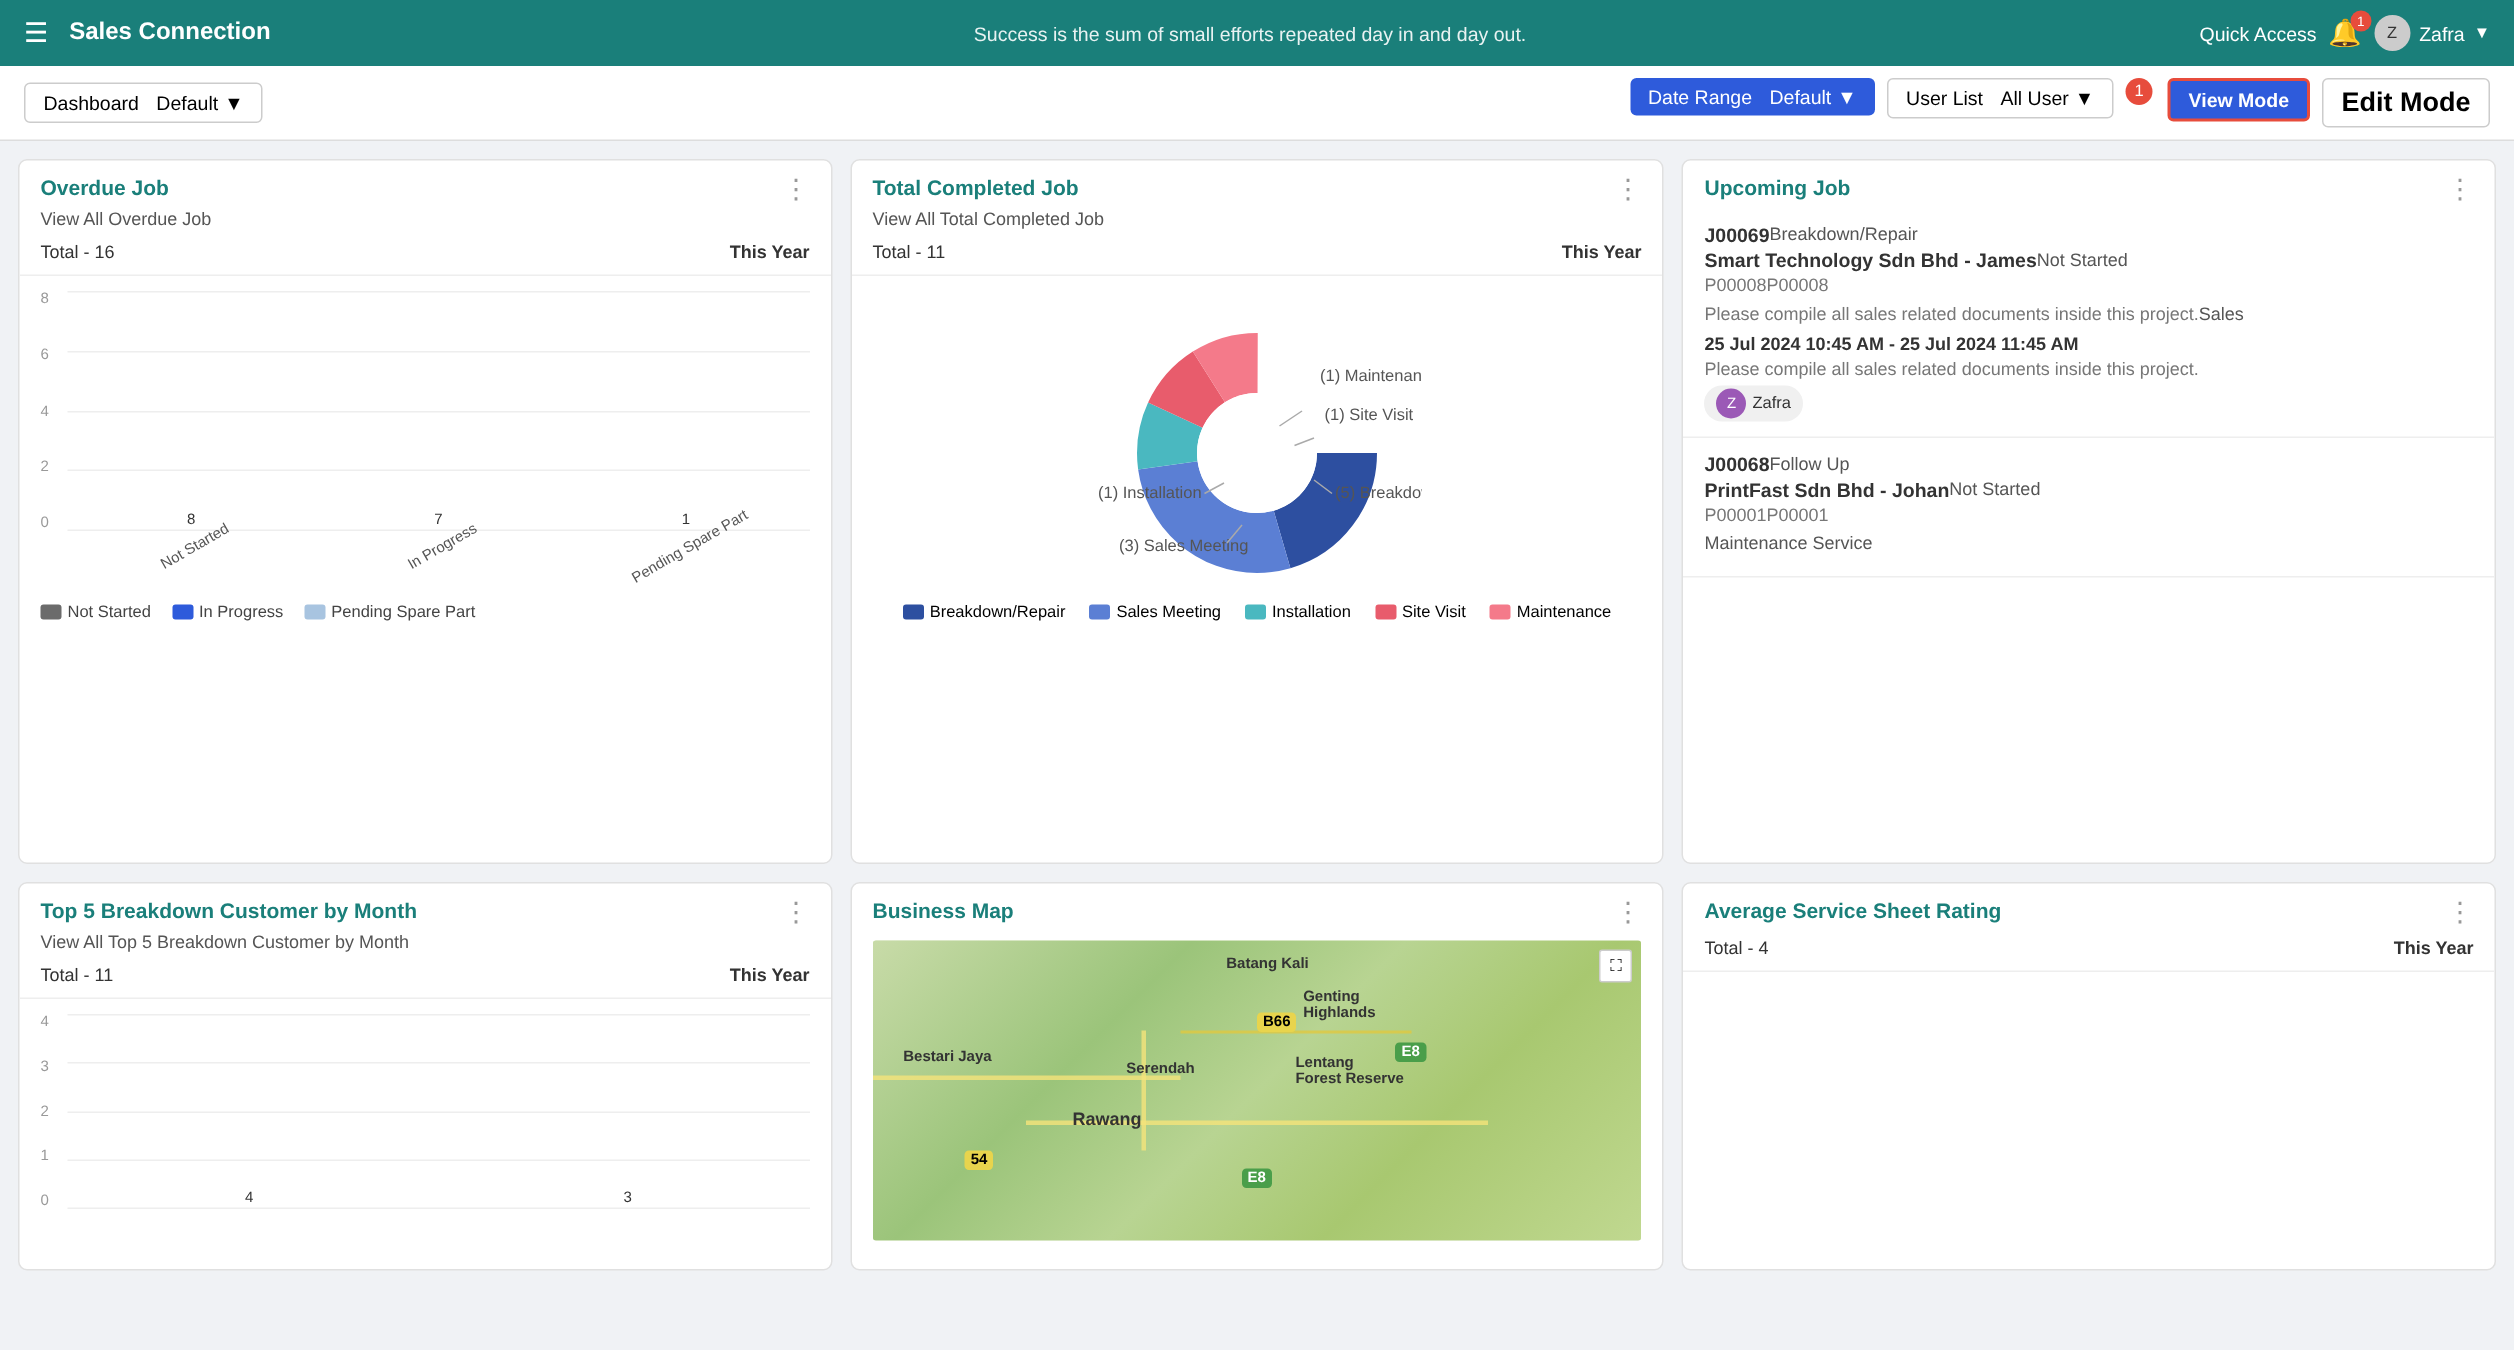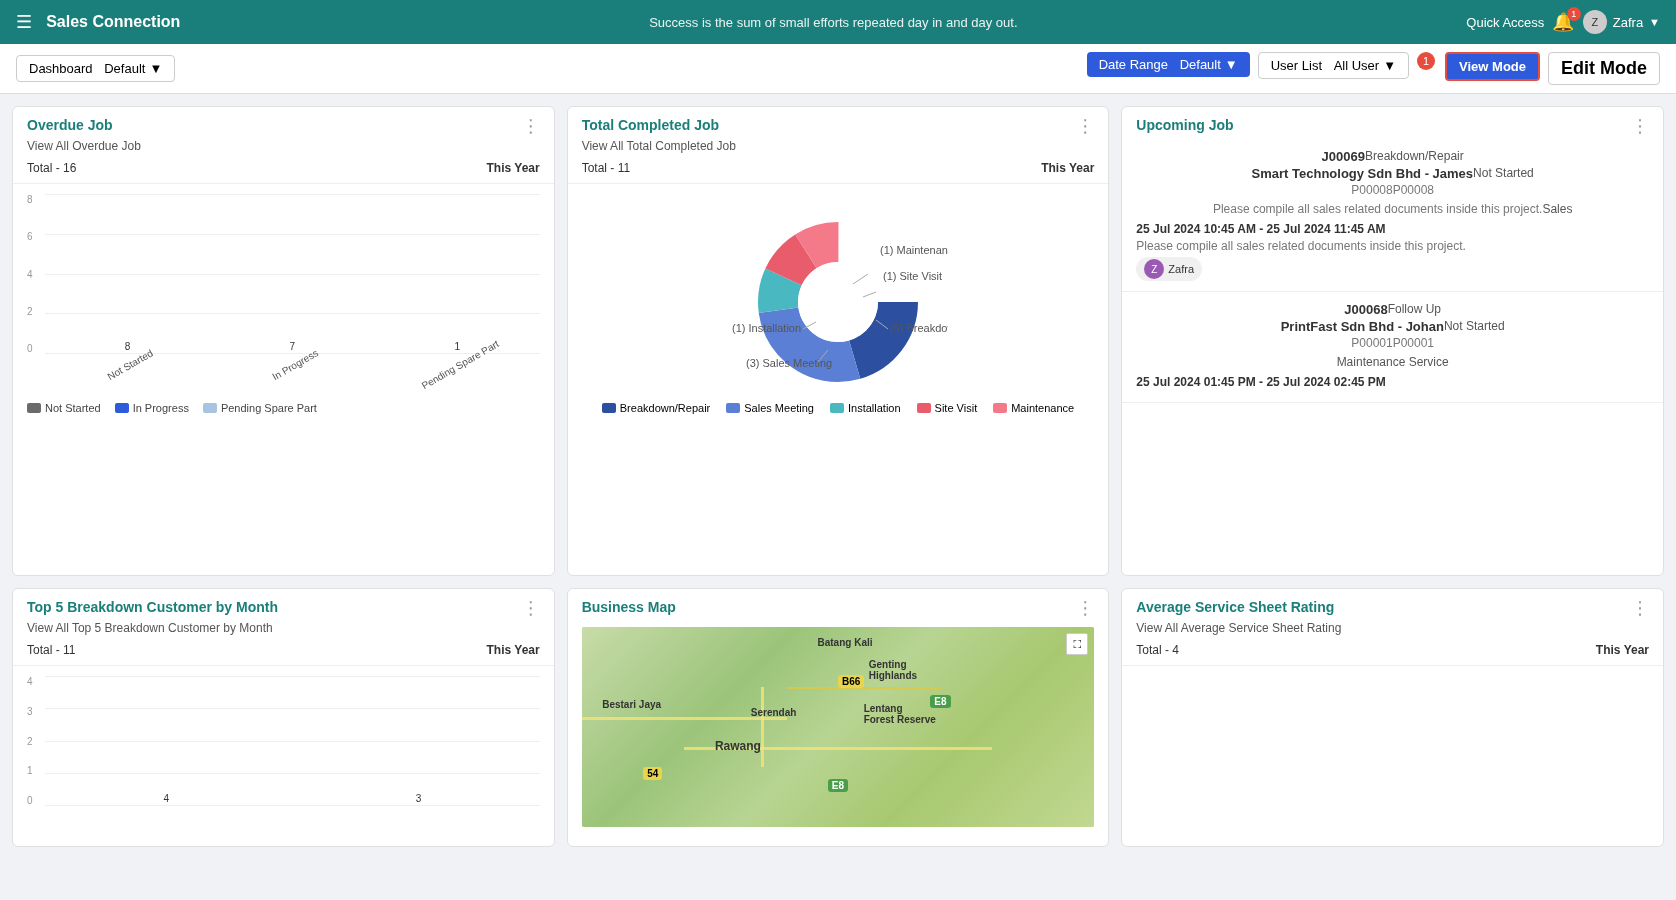--- a/index.html
+++ b/index.html
@@ -130,21 +130,21 @@
 
     
     .upcoming-card {
       height: 470px;
       overflow-y: auto;
     }
     .job-item {
       padding: 10px 14px;
       border-bottom: 1px solid #eee;
     }
-    .job-row { display: flex; justify-content: center; align-items: flex-start; margin-bottom: 2px; }
+    .job-row { display: flex; justify-content: flex-start; align-items: flex-start; margin-bottom: 2px; }
     .job-number { font-weight: 700; font-size: 13px; color: #333; }
     .job-type { font-size: 12px; color: #555; }
     .job-customer { font-weight: 600; font-size: 13px; color: #333; }
     .job-status { font-size: 12px; color: #555; }
     .job-project { font-size: 12px; color: #777; }
     .job-desc { font-size: 12px; color: #777; margin: 3px 0; }
     .job-time { font-weight: 600; font-size: 12px; color: #333; margin: 3px 0; }
     .job-tags { display: flex; gap: 6px; flex-wrap: wrap; margin-top: 4px; }
     .avatar-chip {
       display: inline-flex; align-items: center; gap: 4px;
@@ -433,21 +433,20 @@
         <span class="job-customer">PrintFast Sdn Bhd - Johan</span>
         <span class="job-status">Not Started</span>
       </div>
       <div class="job-row">
         <span class="job-project">P00001</span>
         <span class="job-project">P00001</span>
       </div>
       <div class="job-row">
         <span class="job-desc" style="color:#555;white-space:nowrap;">Maintenance Service</span>
       </div>
-      <div class="job-time">25 Jul 2024 01:45 PM - 25 Jul 2024 02:45 PM</div>
     </div>
   </div>
 
   <div class="card">
     <div class="card-header">
       <span class="card-title">Top 5 Breakdown Customer by Month</span>
       <span class="card-menu">⋮</span>
     </div>
     <div class="card-subtitle">View All Top 5 Breakdown Customer by Month</div>
     <div class="card-meta">
@@ -516,21 +515,20 @@
         <div class="map-expand">⛶</div>
       </div>
     </div>
   </div>
 
   <div class="card">
     <div class="card-header">
       <span class="card-title">Average Service Sheet Rating</span>
       <span class="card-menu">⋮</span>
     </div>
-    <div class="card-subtitle">View All Average Service Sheet Rating</div>
     <div class="card-meta">
       <span class="total">Total - 4</span>
       <span class="period">This Year</span>
     </div>
     <div class="card-body">
     </div>
   </div>
 
 </div>
 

